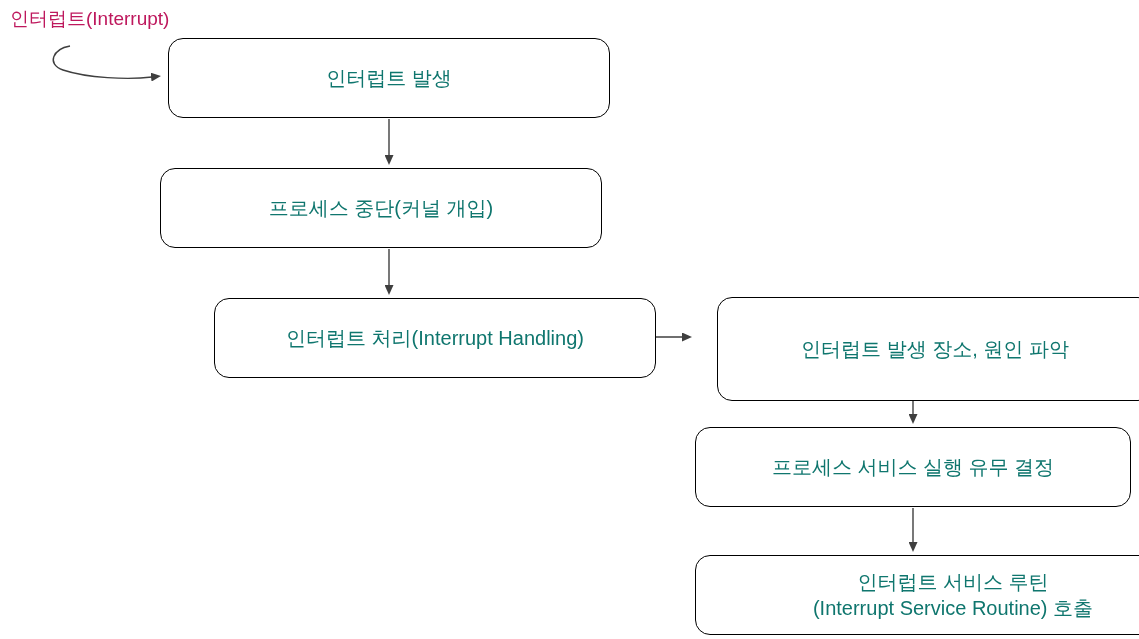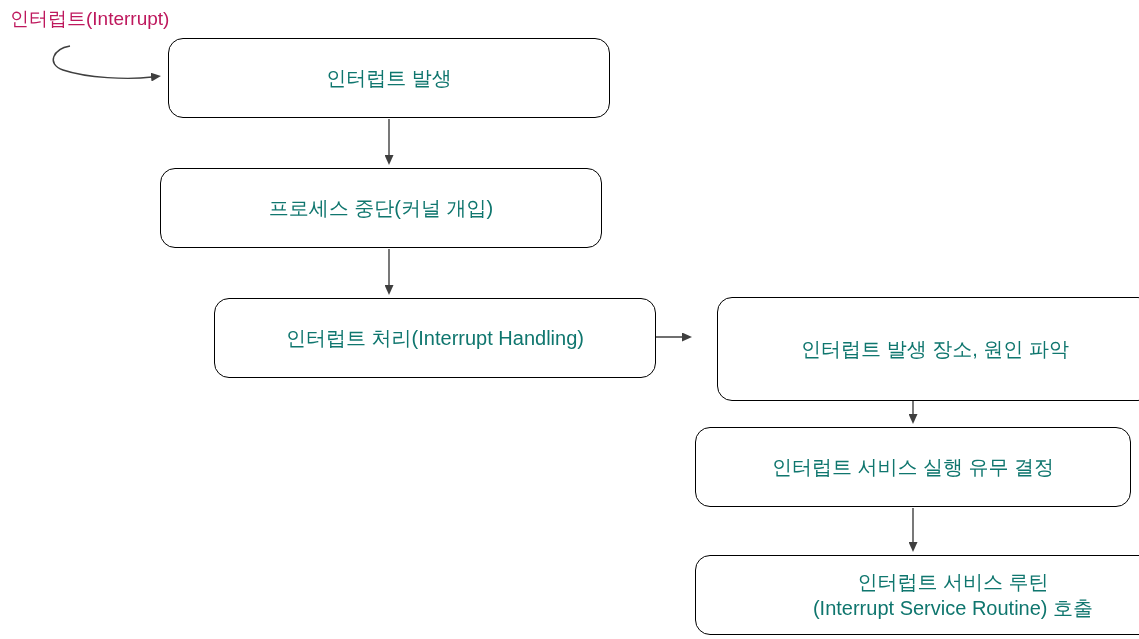--- a/index.html
+++ b/index.html
@@ -90,21 +90,21 @@
 
   <div class="box" id="box-interrupt-handling">
     <span>인터럽트 처리(Interrupt Handling)</span>
   </div>
 
   <div class="box" id="box-identify-cause">
     <span>인터럽트 발생 장소, 원인 파악</span>
   </div>
 
   <div class="box" id="box-decide-service">
-    <span>인터럽트 서비스 실행 유무 결정</span>
+    <span>프로세스 서비스 실행 유무 결정</span>
   </div>
 
   <div class="box" id="box-isr-call">
     <span>인터럽트 서비스 루틴</span>
     <span>(Interrupt Service Routine) 호출</span>
   </div>
 
 </div>
 
 </body></html>

